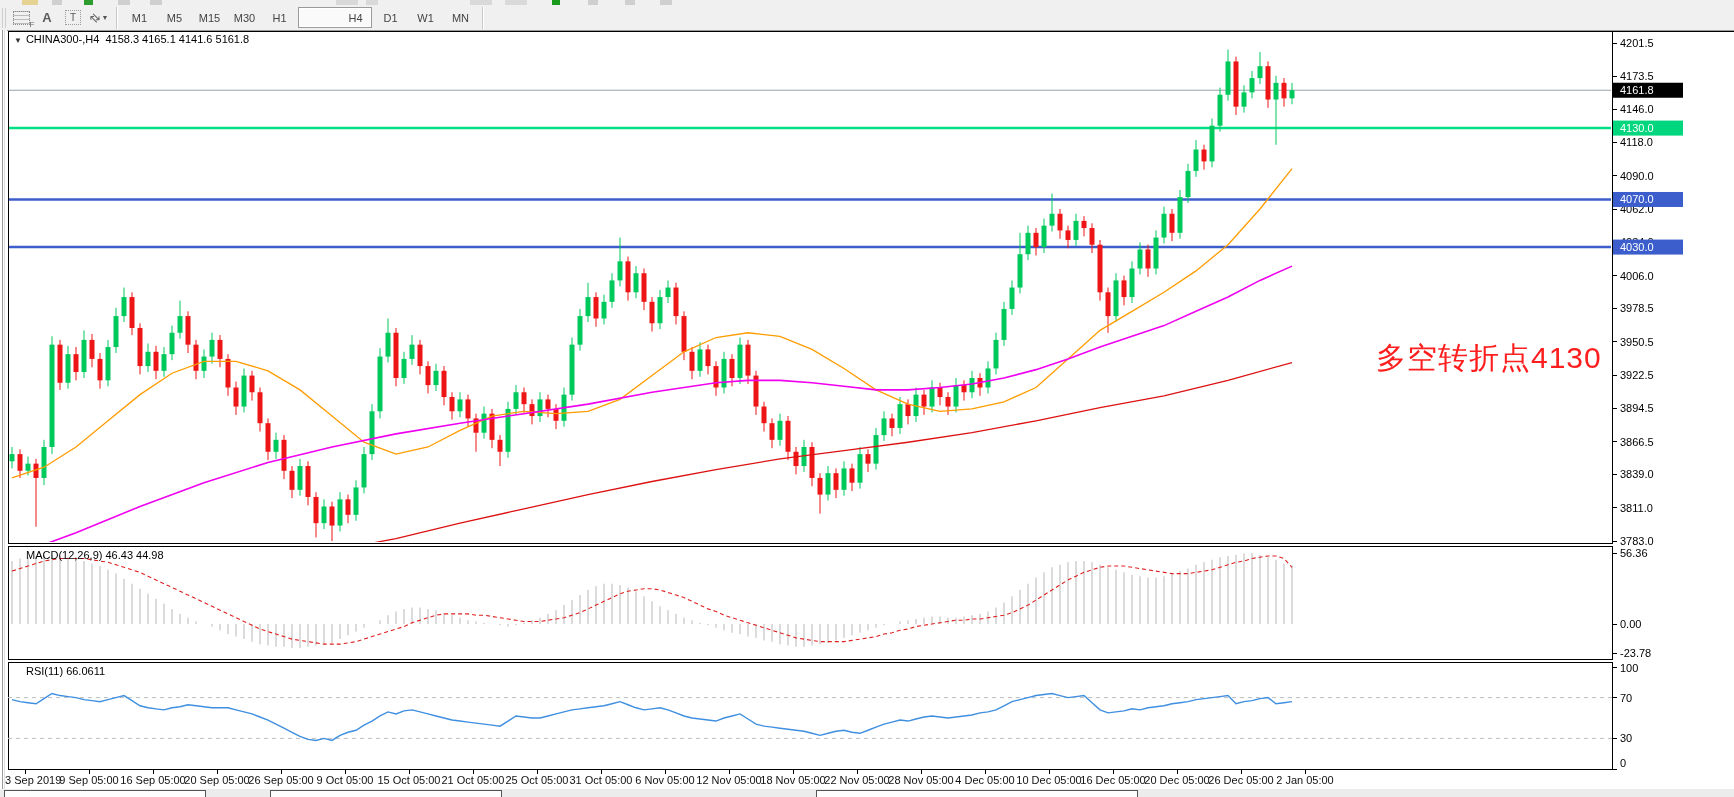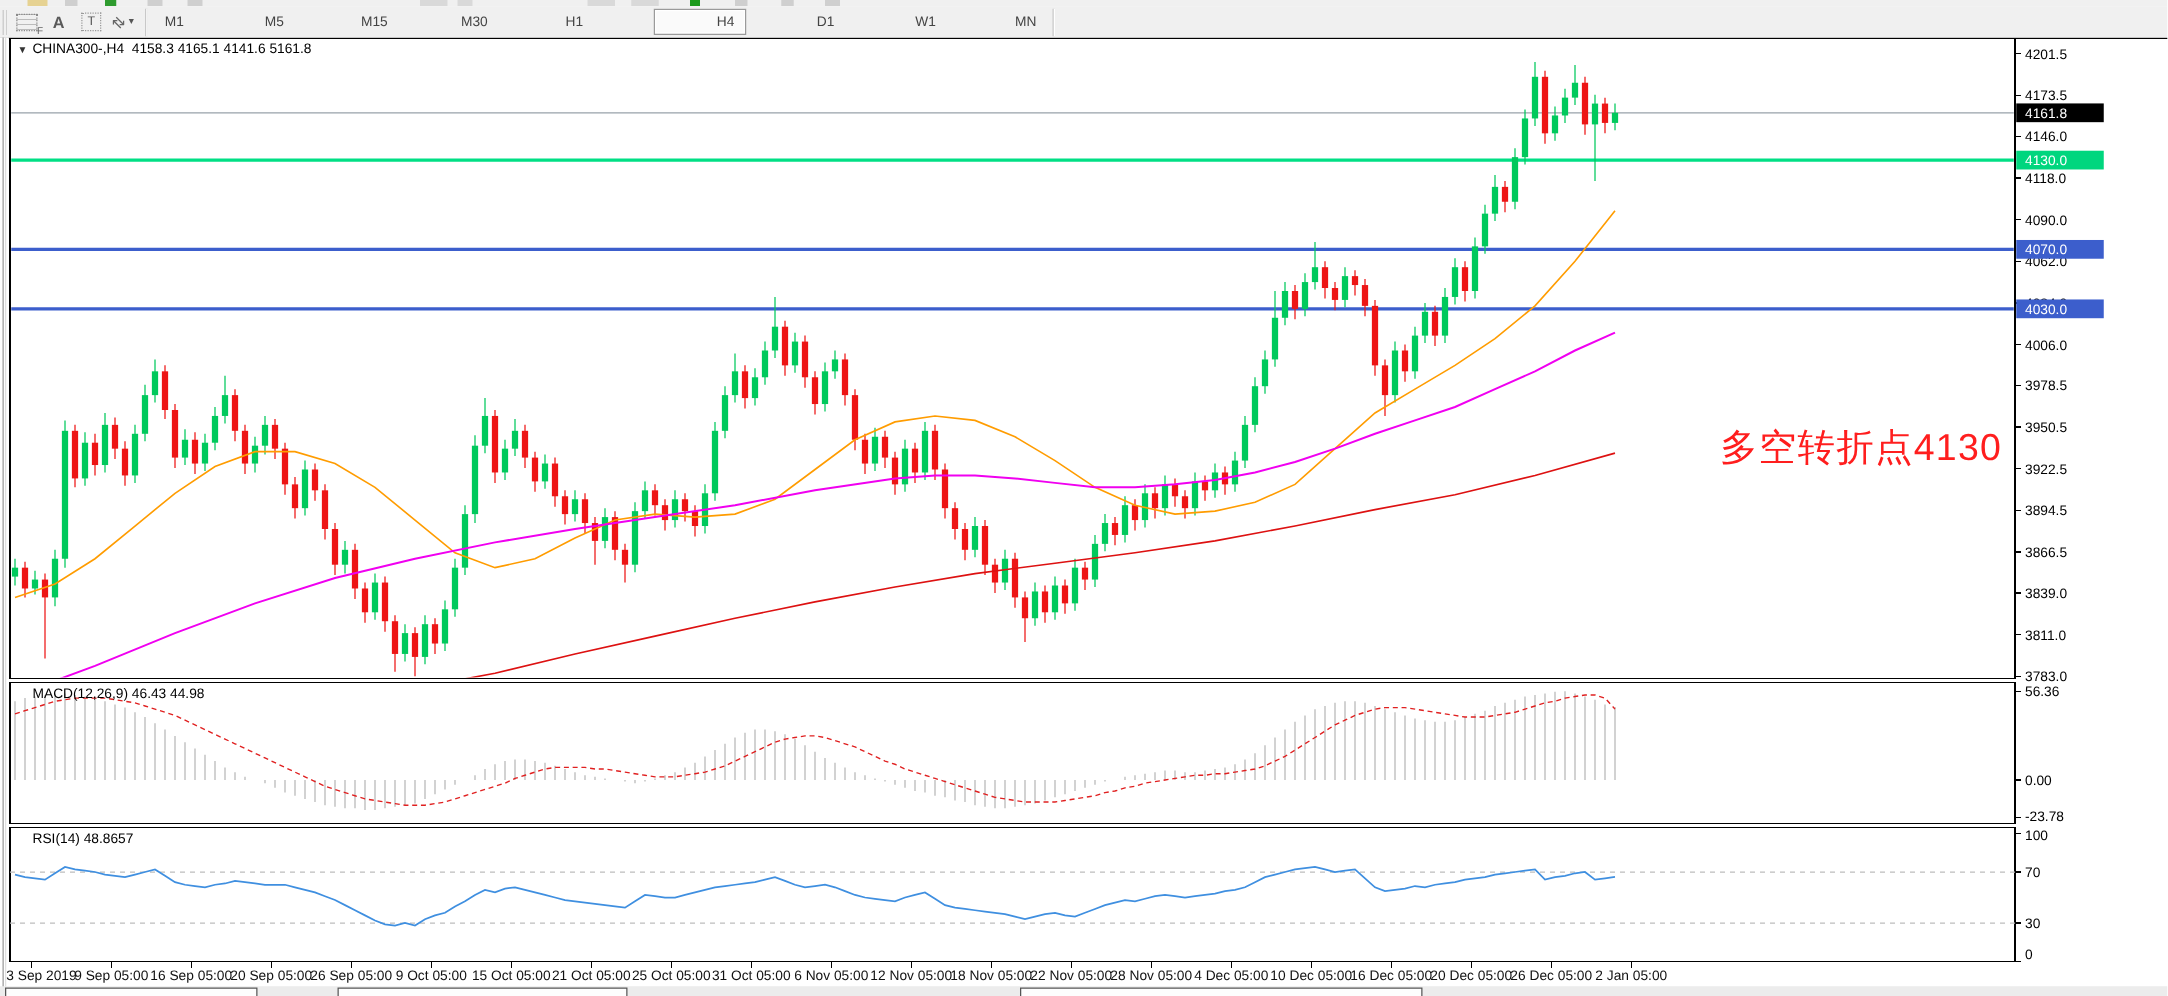--- a/index.html
+++ b/index.html
@@ -73,21 +73,21 @@
     <div class="tool-btn">
       <div class="ticon">
           <span>T</span>
         </div>
     </div>
     <div class="tool-btn">
       <span class="arricon">⇄</span>
       <span class="caret">▼</span>
     </div>
     <div class="tb-sep"></div>
-    <div id="tfGroup" style="display:flex;gap:45px;">
+    <div id="tfGroup" style="display:flex;">
         <div class="tf-btn">M1</div>
         <div class="tf-btn">M5</div>
         <div class="tf-btn">M15</div>
         <div class="tf-btn">M30</div>
         <div class="tf-btn">H1</div>
         <div class="tf-btn active">H4</div>
         <div class="tf-btn">D1</div>
         <div class="tf-btn">W1</div>
         <div class="tf-btn">MN</div>
       </div>
@@ -710,21 +710,21 @@
         <line x1="1305" y1="769" x2="1305" y2="774" stroke="#000" shape-rendering="crispEdges"></line>
         <text x="1305" y="784" font-size="11" fill="#111" text-anchor="middle">2 Jan 05:00</text>
       </g>
     </svg>
 
   <div class="chart-title">
     <span class="arr">▼</span><span>CHINA300-,H4</span>&nbsp;&nbsp;<span>4158.3 4165.1 4141.6 5161.8</span>
   </div>
 
   <div class="panel-label" style="left:14px;top:549px;">MACD(12,26,9) 46.43 44.98</div>
-  <div class="panel-label" style="left:14px;top:665px;">RSI(14) 48.8657</div>
+  <div class="panel-label" style="left:14px;top:665px;">RSI(11) 66.0611</div>
 
   <div class="annotation" style="left: 1376px; top: 293px; color: rgb(255, 30, 30);">多空转折点4130</div>
 
   <div class="bottomstrip" id="bstrip">
       <div class="bbox" style="left: 4px; width: 200px;"></div>
       <div class="bbox" style="left: 270px; width: 230px;"></div>
       <div class="bbox" style="left: 816px; width: 320px;"></div>
     </div>
 </div>
 

